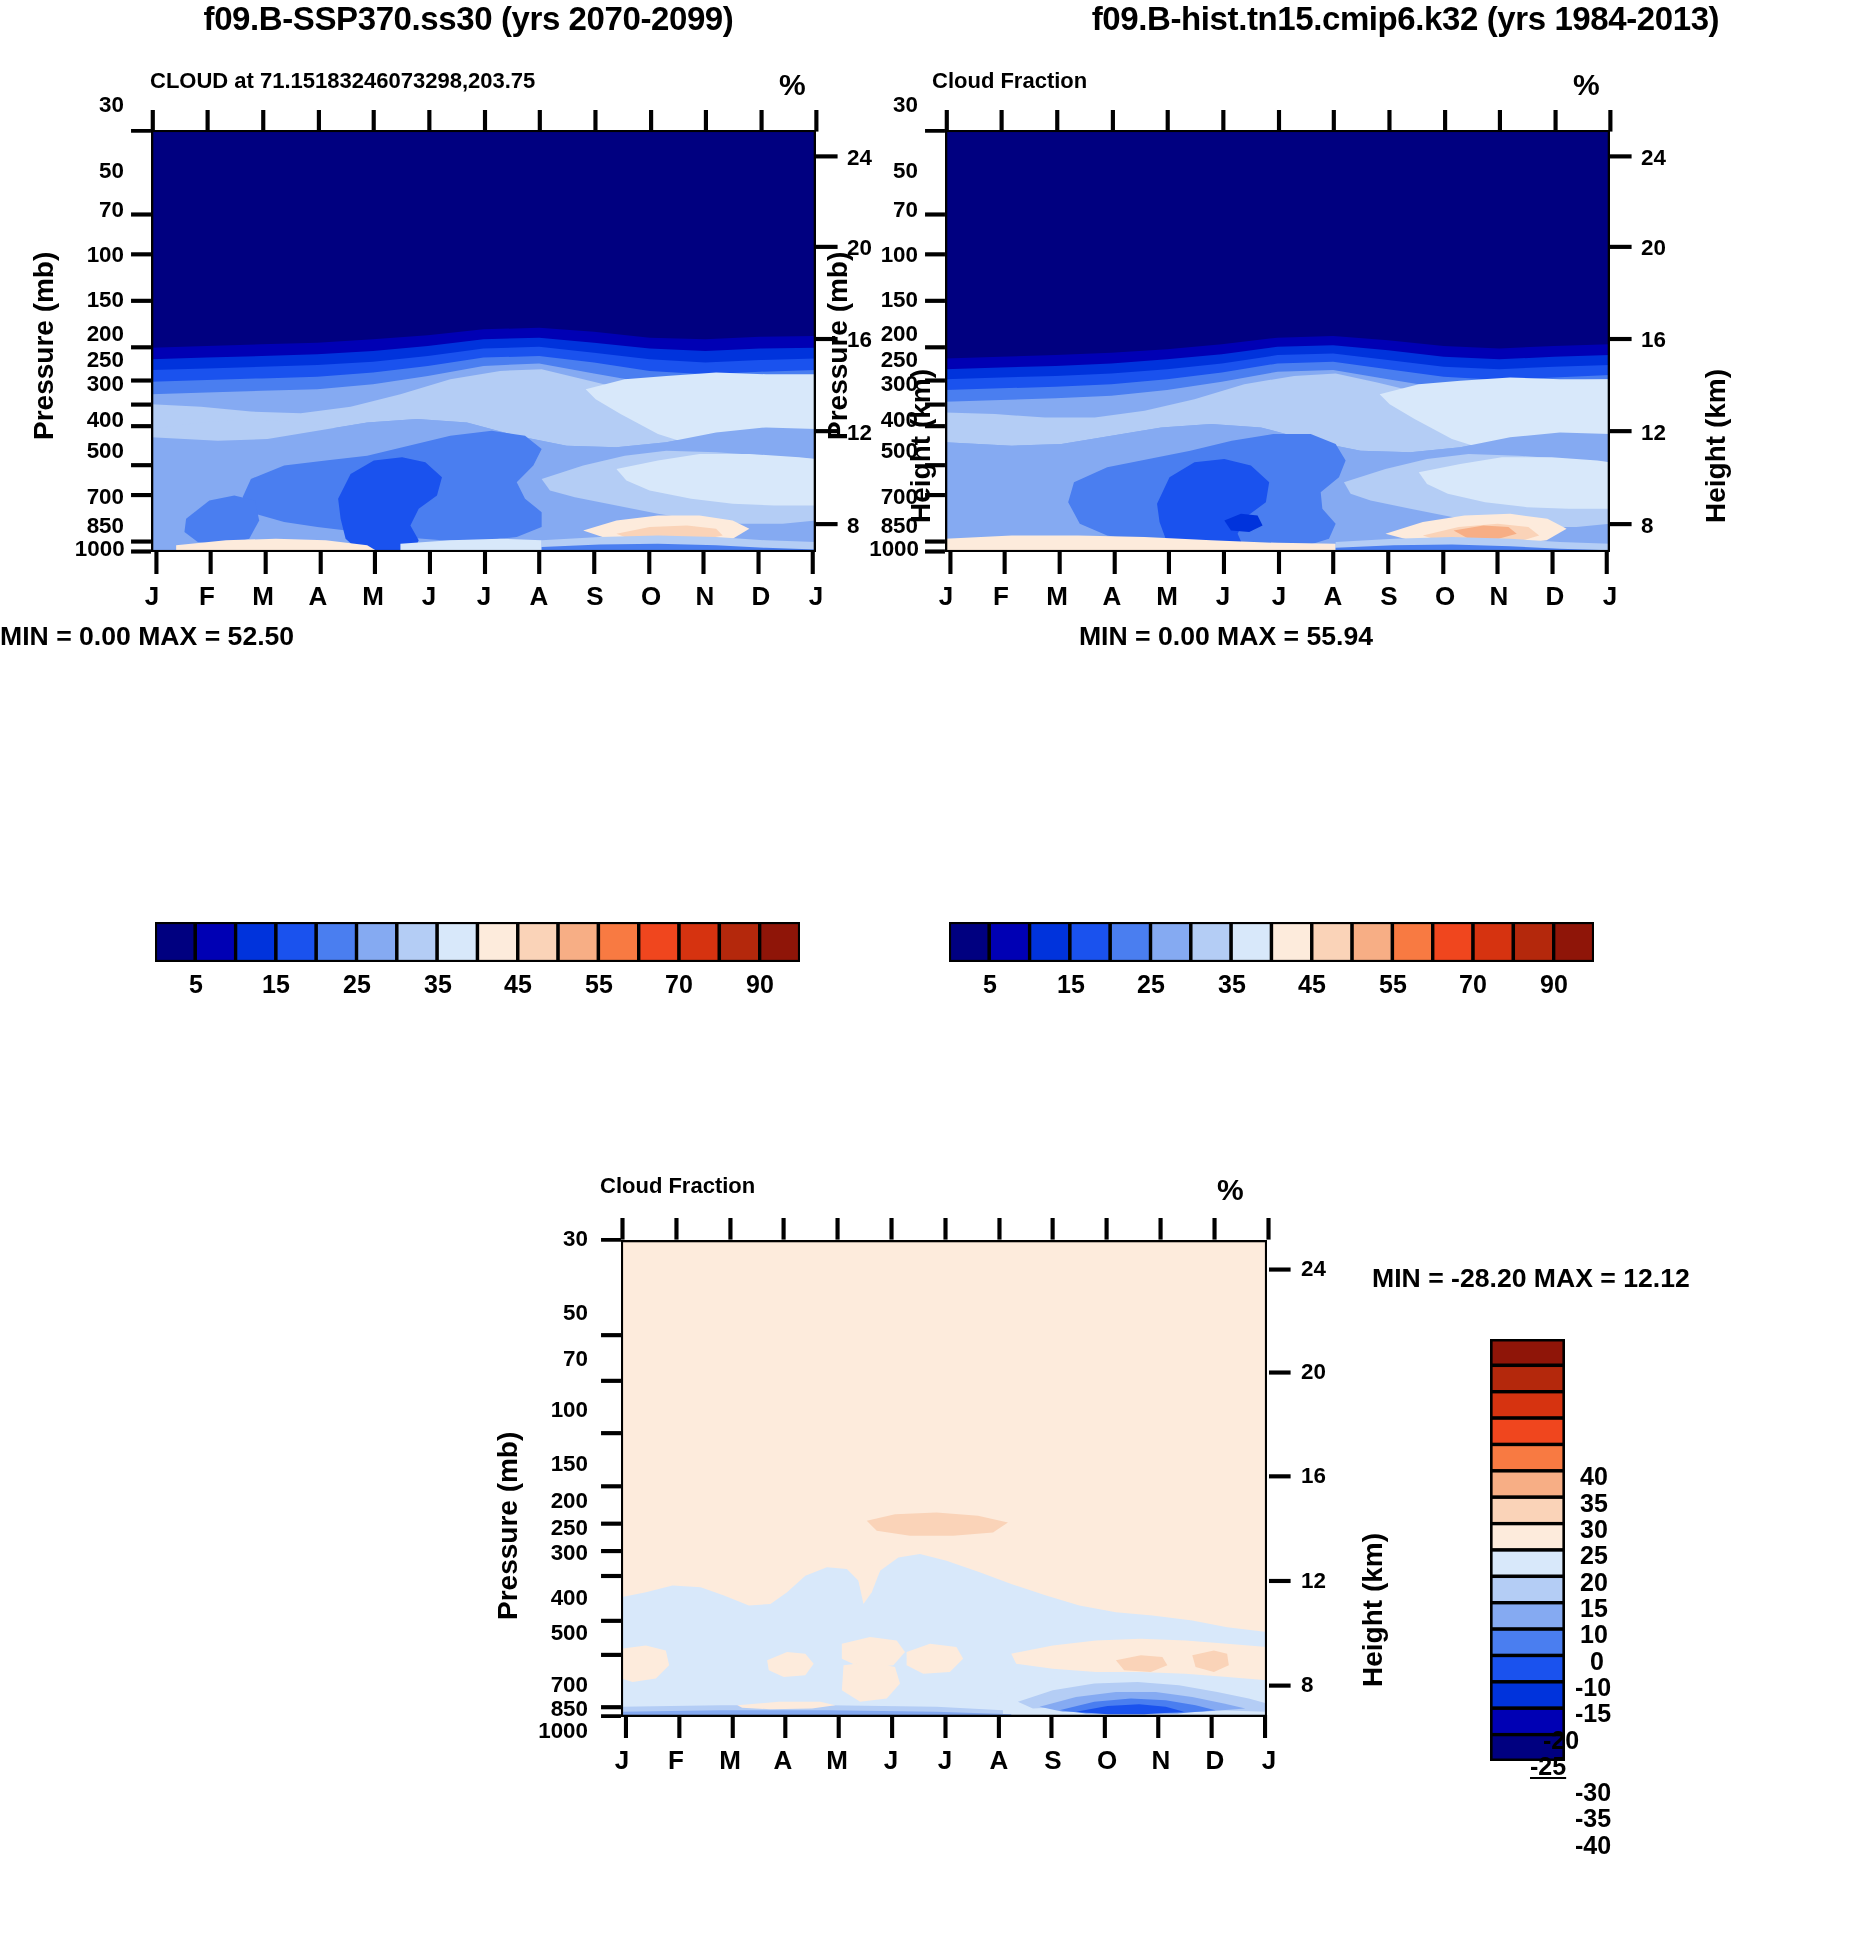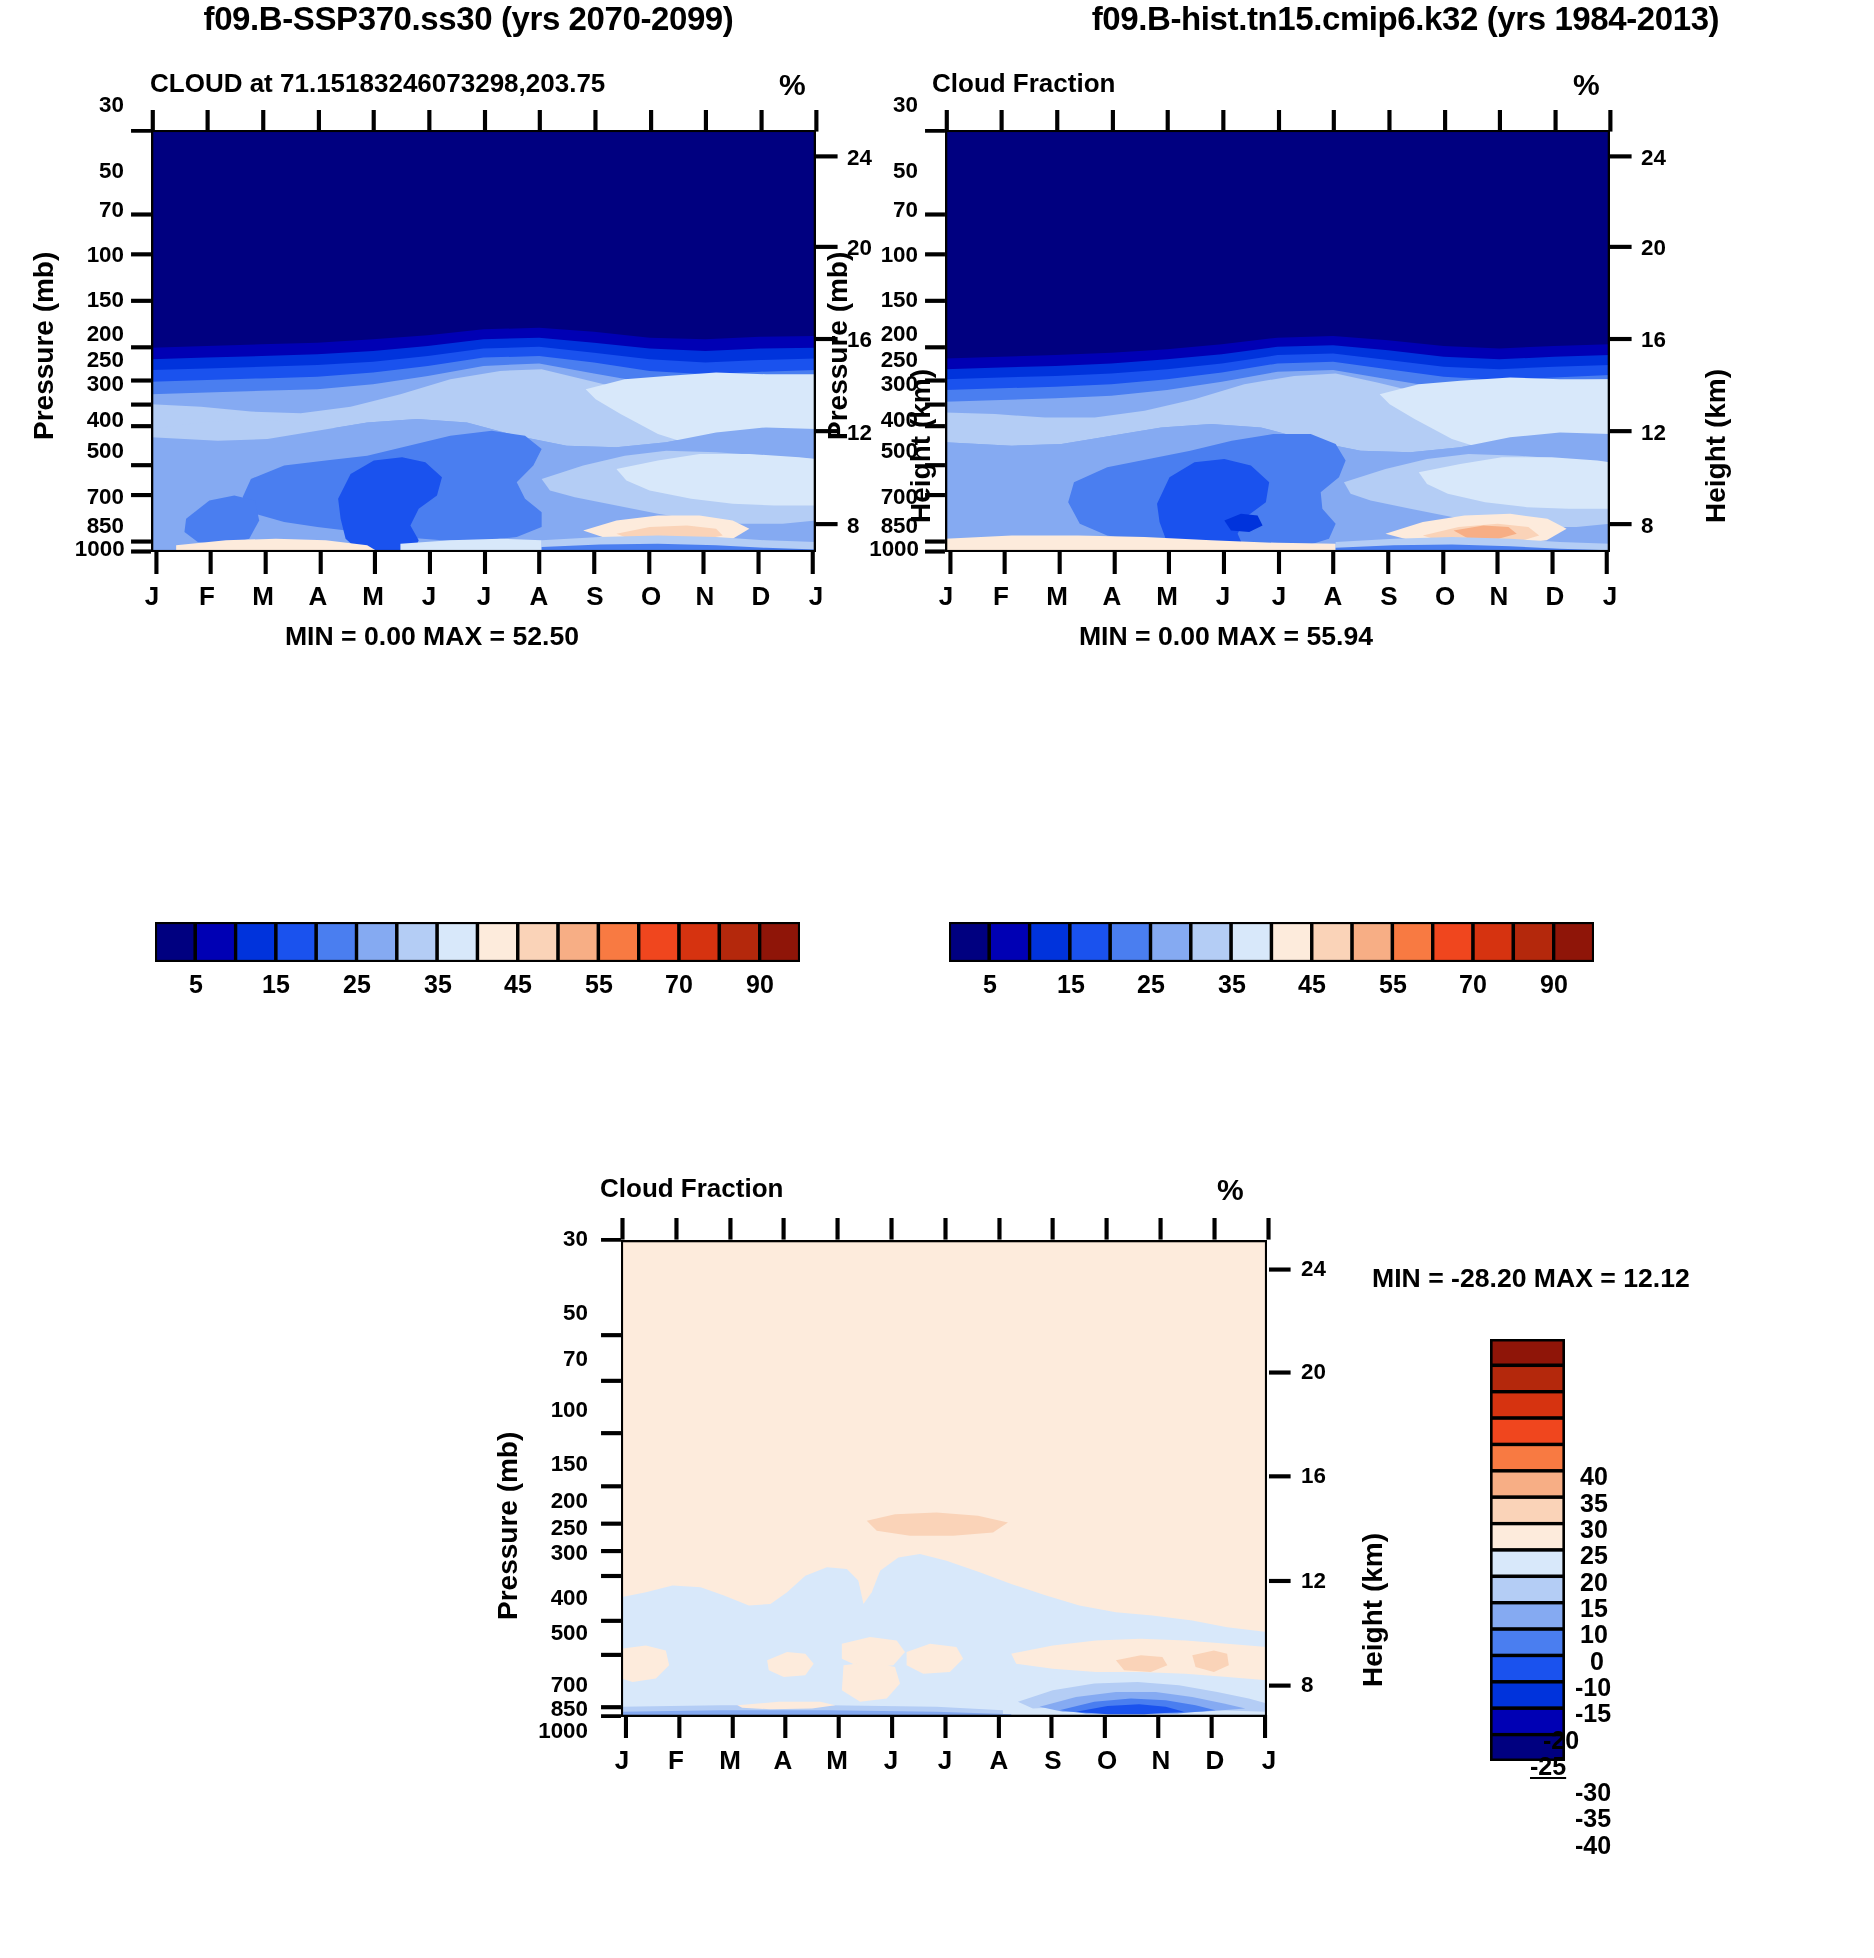--- a/index.html
+++ b/index.html
@@ -19,21 +19,21 @@
   .ptitle {
     position: absolute;
     font-size: 33px;
     font-weight: bold;
     white-space: nowrap;
     text-align: center;
     letter-spacing: -0.4px;
   }
   .subtitle {
     position: absolute;
-    font-size: 26px;
+    font-size: 22px;
     font-weight: bold;
     white-space: nowrap;
   }
   .unit {
     position: absolute;
     font-size: 30px;
     font-weight: bold;
   }
   .axlabel {
     position: absolute;
@@ -237,21 +237,21 @@
   <div class="mlabel" style="left:348px;top:581px;width:50px;">M</div>
   <div class="mlabel" style="left:404px;top:581px;width:50px;">J</div>
   <div class="mlabel" style="left:459px;top:581px;width:50px;">J</div>
   <div class="mlabel" style="left:514px;top:581px;width:50px;">A</div>
   <div class="mlabel" style="left:570px;top:581px;width:50px;">S</div>
   <div class="mlabel" style="left:626px;top:581px;width:50px;">O</div>
   <div class="mlabel" style="left:680px;top:581px;width:50px;">N</div>
   <div class="mlabel" style="left:736px;top:581px;width:50px;">D</div>
   <div class="mlabel" style="left:791px;top:581px;width:50px;">J</div>
 
-  <div class="minmax" style="left:0;top:621px;width:864px;text-align:center;">MIN =   0.00 MAX =   52.50</div>
+  <div class="minmax" style="left:0;top:621px;width:864px;">MIN =   0.00 MAX =   52.50</div>
 
   <svg width="645" height="40" style="position:absolute;left:155px;top:922px;" viewBox="0 0 776 48">
     <g class="cbsegs">
         <rect x="0" y="0" width="48.5" height="48" fill="#000080" stroke="#000" stroke-width="4"></rect>
         <rect x="48.5" y="0" width="48.5" height="48" fill="#0000b4" stroke="#000" stroke-width="4"></rect>
         <rect x="97" y="0" width="48.5" height="48" fill="#0033dc" stroke="#000" stroke-width="4"></rect>
         <rect x="145.5" y="0" width="48.5" height="48" fill="#1a52ee" stroke="#000" stroke-width="4"></rect>
         <rect x="194" y="0" width="48.5" height="48" fill="#4a7ef0" stroke="#000" stroke-width="4"></rect>
         <rect x="242.5" y="0" width="48.5" height="48" fill="#85aaf2" stroke="#000" stroke-width="4"></rect>
         <rect x="291" y="0" width="48.5" height="48" fill="#b4cdf5" stroke="#000" stroke-width="4"></rect>

